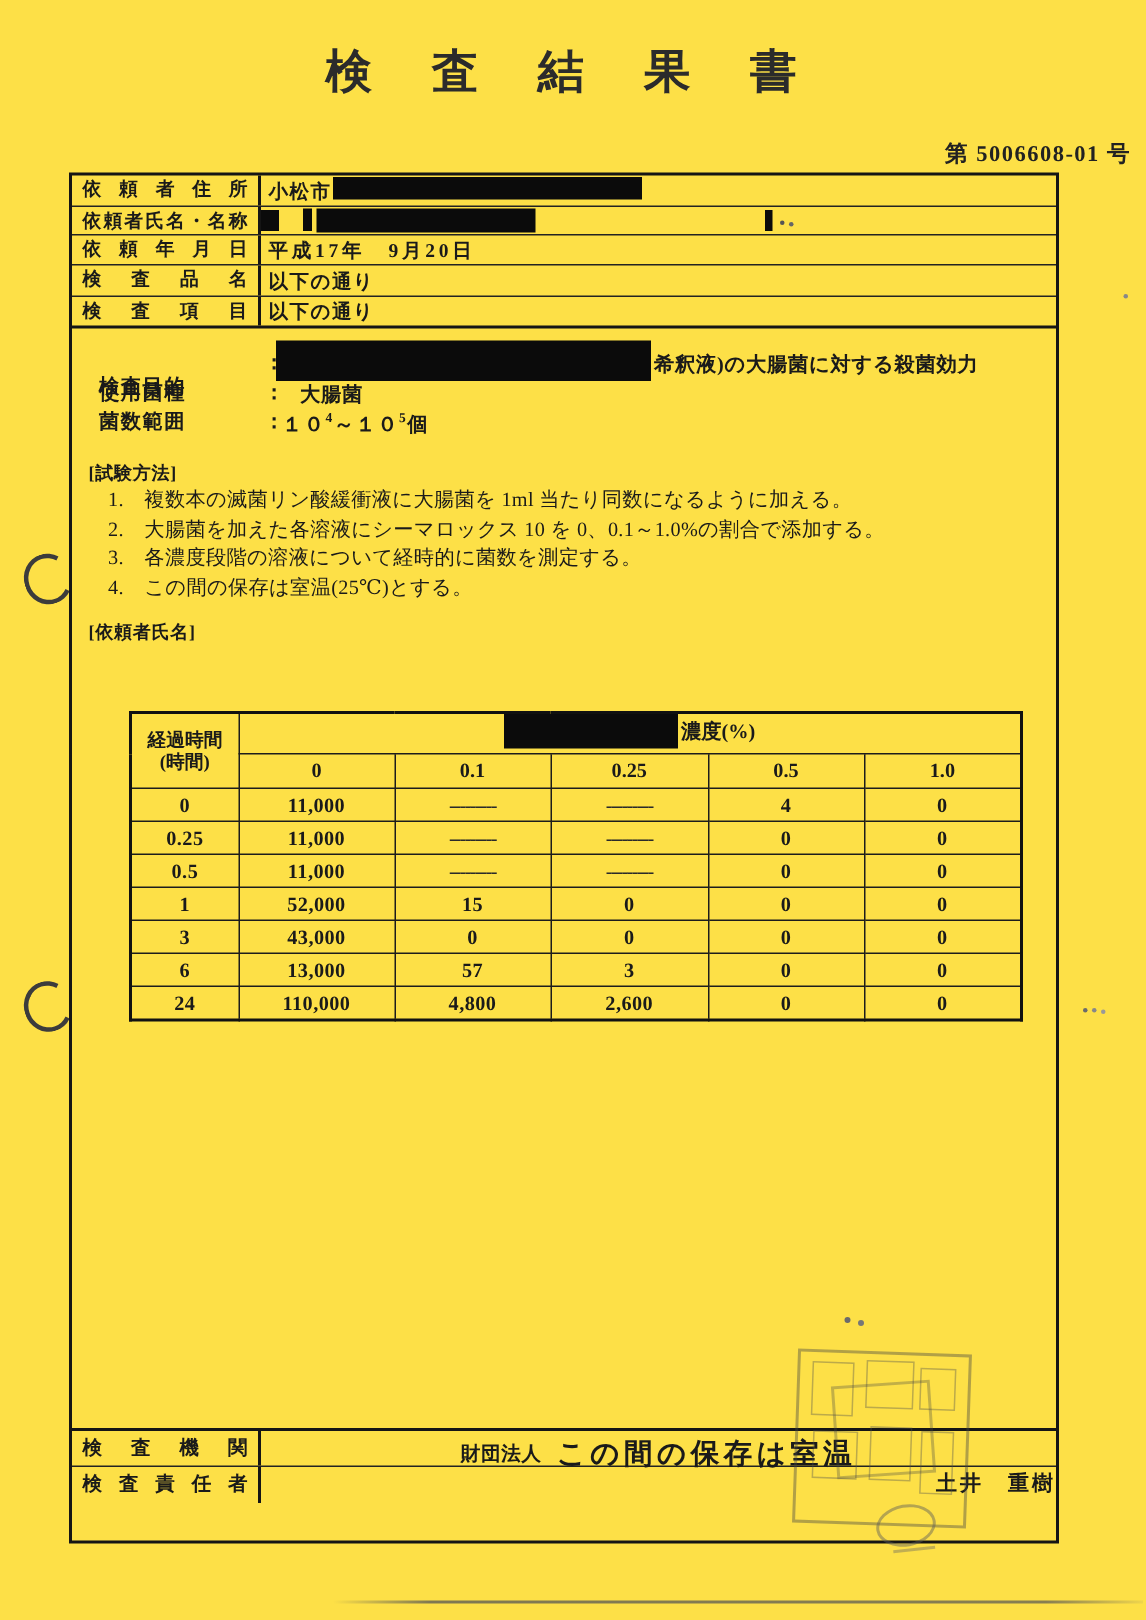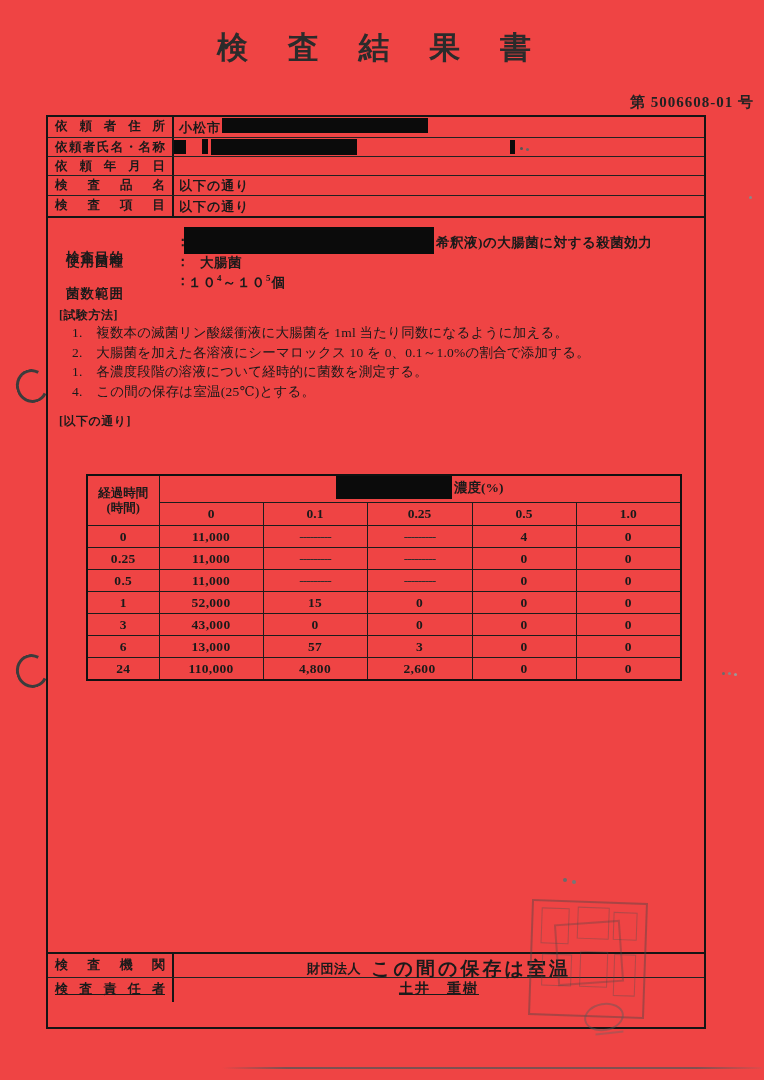--- a/index.html
+++ b/index.html
@@ -1,18 +1,18 @@
 <!DOCTYPE html>
 <html><head>
 <meta charset="utf-8">
 <style>
   html,body{margin:0;padding:0;background:#e8e8e6;}
   .page{
     position:relative;width:764px;height:1080px;margin:0 auto;
-    background:#ef4444;overflow:hidden;
+    background:#fde047;overflow:hidden;
     font-family:"Liberation Serif","DejaVu Serif",serif;
     color:#1a1a1a;
   }
   .abs{position:absolute;}
   
   .doc-title{
     top:27px;left:0;width:100%;text-align:center;
     font-size:31px;font-weight:600;letter-spacing:16px;color:#2b2b2b;
   }
   .doc-number{
@@ -55,21 +55,21 @@
   table.results{border:2px solid #111;}
   td.corner{width:72px;text-align:left;font-size:12.5px;font-weight:600;padding:2px 3px;line-height:15px;}
   td.grouphdr{height:26px;text-align:left;padding-left:70px;font-weight:600;}
   .grouphdr .redact-inline{display:inline-block;vertical-align:middle;width:116px;height:24px;background:#0b0b0b;margin-right:2px;margin-top:-4px;}
   td.colhdr{height:22px;font-weight:600;}
   td.num{height:21px;font-weight:600;letter-spacing:0.3px;}
   td.dash{color:#2a2a2a;letter-spacing:-1px;font-weight:500;}
   
   .ftr-rows{position:absolute;bottom:0;left:0;right:0;height:73px;display:grid;grid-template-rows:24px 24px 1fr;border-top:2px solid #151515;}
   .ftr-row{display:flex;border-bottom:1.5px solid #222;box-sizing:border-box;}
-  .ftr-row:last-child{border-bottom:none;text-decoration:underline;}
+  .ftr-row:last-child{border-bottom:none;}
   .ftr-label{
     width:126px;flex:0 0 126px;border-right:2px solid #151515;box-sizing:border-box;
     font-size:13px;font-weight:600;padding:2px 7px 0 7px;
     text-align:justify;text-align-last:justify;white-space:nowrap;overflow:hidden;
   }
   .ftr-value{flex:1;text-align:center;font-size:13.5px;font-weight:600;padding-top:2px;letter-spacing:1.5px;}
   .org-prefix{font-size:13px;font-weight:600;letter-spacing:0.5px;margin-right:10px;vertical-align:2px;text-align:right;}
   .org-main{font-size:19px;font-weight:600;letter-spacing:3px;}
   
   .stamp{
@@ -124,20 +124,21 @@
         <div class="hdr-value">
           <span class="redact" style="left:-2px;top:2px;width:14px;height:14px;"></span>
           <span class="redact" style="left:28px;top:1px;width:6px;height:15px;"></span>
           <span class="redact" style="left:37px;top:1px;width:146px;height:16px;"></span>
           <span class="redact" style="left:336px;top:2px;width:5px;height:14px;"></span>
           <span class="speck-dots" style="left:346px;top:9px;"></span>
         </div>
       </div>
       <div class="hdr-row">
         <div class="hdr-label">依 頼 年 月 日</div>
+        <div class="hdr-value" style="letter-spacing:2.5px;">平成17年　9月20日</div>
       </div>
       <div class="hdr-row">
         <div class="hdr-label">検 査 品 名</div>
         <div class="hdr-value">以下の通り</div>
       </div>
       <div class="hdr-row">
         <div class="hdr-label">検 査 項 目</div>
         <div class="hdr-value">以下の通り</div>
       </div>
     </div>
@@ -145,37 +146,37 @@
     <div>
       <span class="abs p-label" style="left:18px;top:132px;">検査目的</span>
       <span class="abs p-colon" style="left:128px;top:116px;">：</span>
       <span class="abs redact" style="left:136px;top:110px;width:250px;height:27px;"></span>
       <span class="abs p-value" style="left:388px;top:117px;">希釈液)の大腸菌に対する殺菌効力</span>
 
       <span class="abs p-label" style="left:18px;top:136px;">使用菌種</span>
       <span class="abs p-colon" style="left:128px;top:136px;">：</span>
       <span class="abs p-value" style="left:152px;top:137px;">大腸菌</span>
 
-      <span class="abs p-label" style="left:18px;top:168px;">菌数範囲</span>
+      <span class="abs p-label" style="left:18px;top:155px;">菌数範囲</span>
       <span class="abs p-colon" style="left:128px;top:155px;">：</span>
       <span class="abs p-value" style="left:140px;top:156px;letter-spacing:1px;"><span>１０</span><sup class="small">4</sup><span>～</span><span>１０</span><sup class="small">5</sup><span>個</span></span>
     </div>
 
     <div>
       <div class="abs sec-heading" style="left:11px;top:190px;">[試験方法]</div>
       <div class="abs method-lines" style="left:24px;top:206px;">
         <div>1.　複数本の滅菌リン酸緩衝液に大腸菌を 1ml 当たり同数になるように加える。</div>
         <div>2.　大腸菌を加えた各溶液にシーマロックス 10 を 0、0.1～1.0%の割合で添加する。</div>
-        <div>1.　各濃度段階の溶液について経時的に菌数を測定する。</div>
+        <div>3.　各濃度段階の溶液について経時的に菌数を測定する。</div>
         <div>4.　この間の保存は室温(25℃)とする。</div>
       </div>
     </div>
 
     <div>
-      <div class="abs sec-heading" style="left:11px;top:296px;">[以下の通り]</div>
+      <div class="abs sec-heading" style="left:11px;top:296px;">[依頼者氏名]</div>
 
       <table class="results abs" style="left:38px;top:333px;margin-top:24px;">
         <colgroup>
           <col style="width:72px;">
             <col style="width:104px;">
             <col style="width:104px;">
             <col style="width:105px;">
             <col style="width:104px;">
             <col style="width:105px;">
         </colgroup>
@@ -258,21 +259,21 @@
 
     <div class="ftr-rows">
       <div class="ftr-row">
         <div class="ftr-label">検 査 機 関</div>
         <div class="ftr-value">
           <span class="org-prefix">財団法人</span><span class="org-main">この間の保存は室温</span>
         </div>
       </div>
       <div class="ftr-row">
         <div class="ftr-label">検 査 責 任 者</div>
-        <div class="ftr-value" style="letter-spacing:2px;font-size:14px;">土井　重樹</div>
+        <div class="ftr-value" style="letter-spacing:2px;font-size:14px;text-align:right;">土井　重樹</div>
       </div>
     </div>
   </div>
 
   <div class="abs stamp">
     <div class="cell" style="left:8px;top:6px;width:26px;height:34px;"></div>
     <div class="cell" style="left:44px;top:4px;width:30px;height:30px;"></div>
     <div class="cell" style="left:80px;top:8px;width:22px;height:26px;"></div>
     <div class="cell" style="left:10px;top:52px;width:28px;height:30px;"></div>
     <div class="cell" style="left:48px;top:48px;width:26px;height:34px;"></div>

